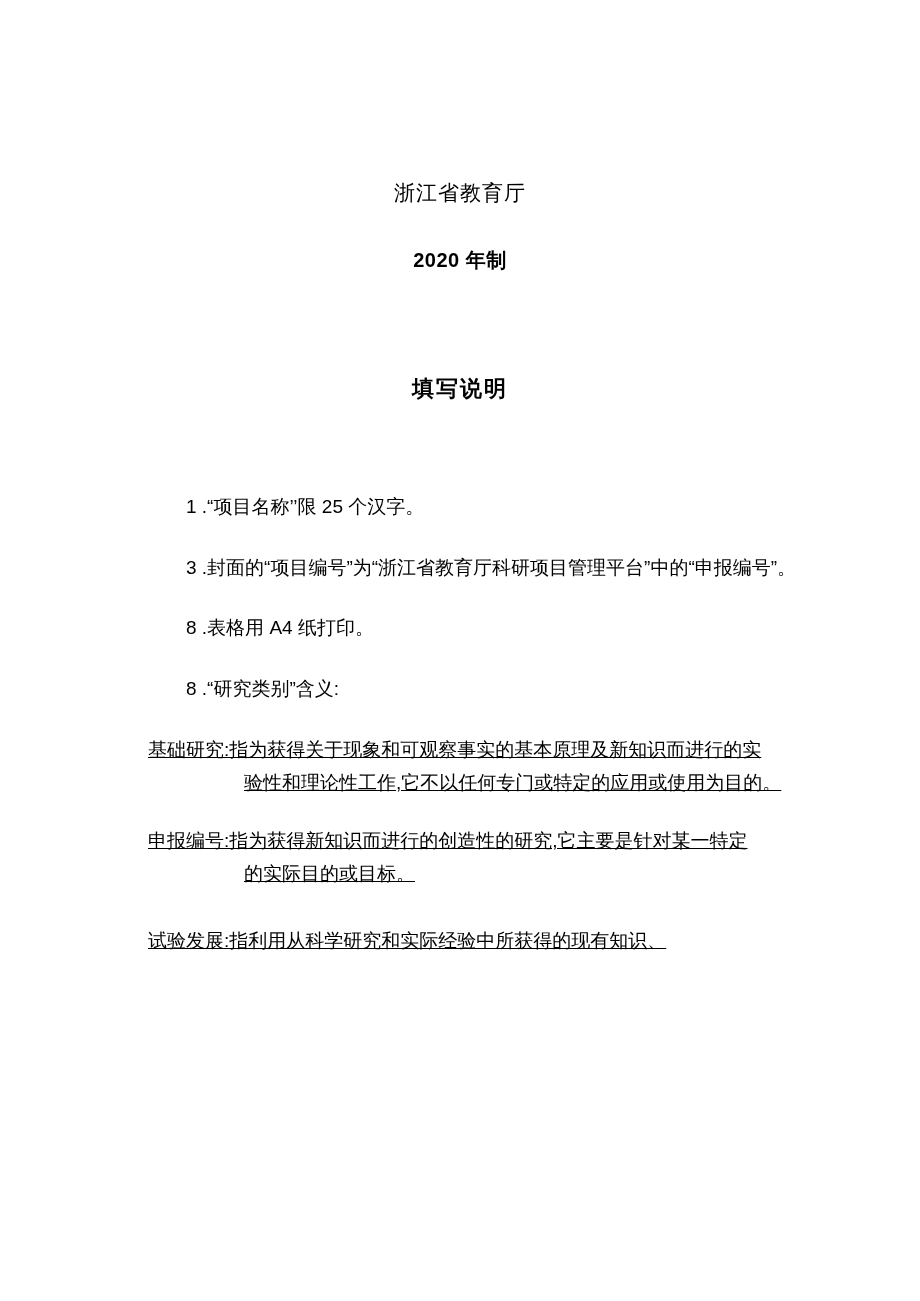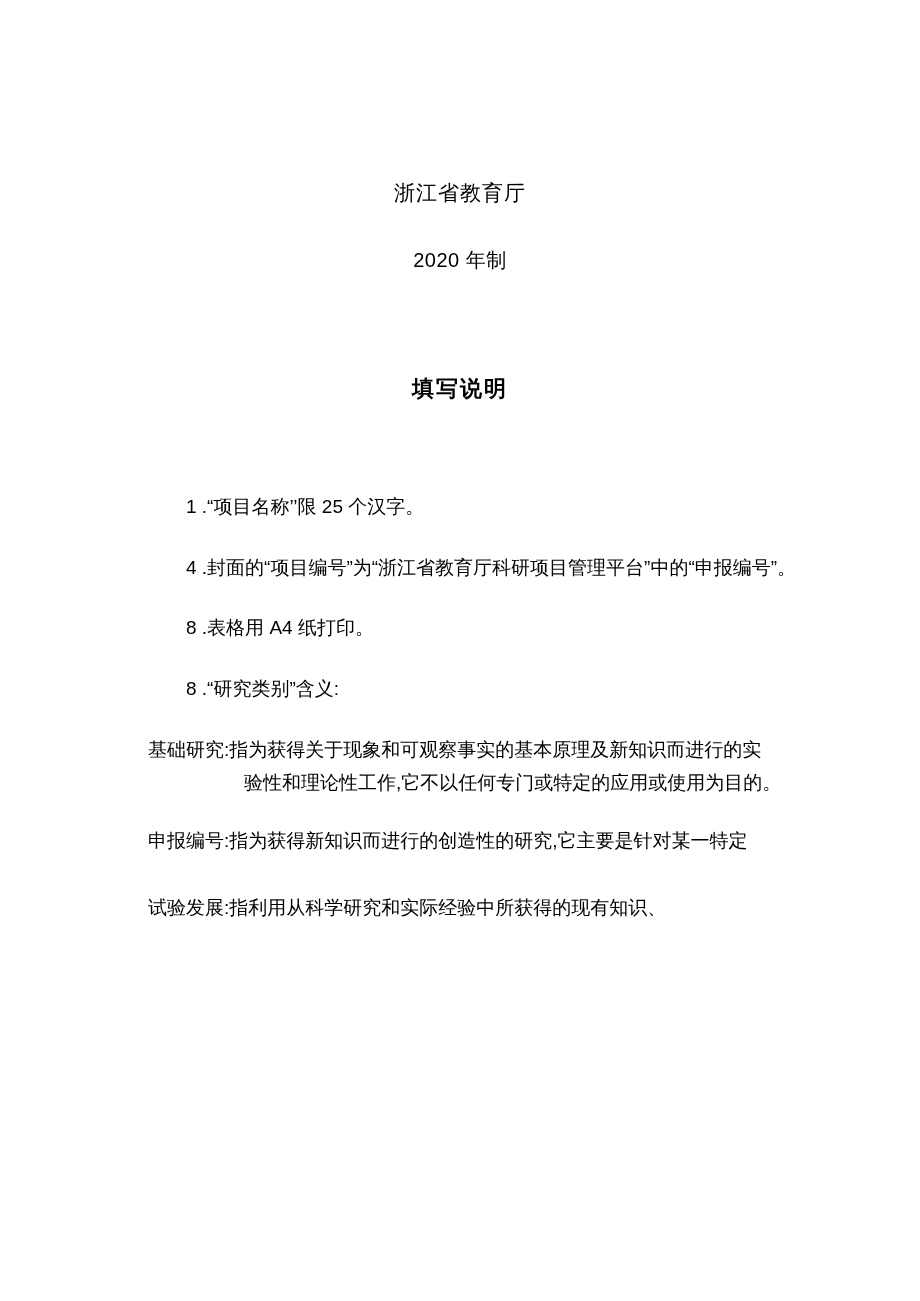--- a/index.html
+++ b/index.html
@@ -26,20 +26,21 @@
   }
   .issuer {
     font-size: 21px;
     letter-spacing: 1px;
     line-height: 1.4;
   }
   .year-line {
     font-size: 20px;
     margin-top: 40px;
     letter-spacing: 0.5px;
+    font-weight: bold;
   }
   .doc-title {
     text-align: center;
     font-size: 22px;
     font-weight: bold;
     margin-top: 100px;
     letter-spacing: 2px;
   }
   .instructions {
     margin-top: 88px;
@@ -50,20 +51,21 @@
     font-size: 19px;
     line-height: 1.6;
     margin-bottom: 30px;
     text-indent: 38px;
     text-align: justify;
   }
   .defs {
     margin-top: 8px;
     padding-left: 148px;
     padding-right: 42px;
+    text-decoration: underline;
   }
   .def-item {
     font-size: 19px;
     line-height: 1.72;
     margin-bottom: 26px;
     text-align: justify;
   }
   .def-item .def-cont {
     display: block;
     padding-left: 96px;
@@ -79,31 +81,32 @@
 
   <div class="header-block">
     <div class="issuer">浙江省教育厅</div>
     <div class="year-line">2020 年制</div>
   </div>
 
   <div class="doc-title">填写说明</div>
 
   <div class="instructions">
     <p class="inst-item">1 .“项目名称’’限 25 个汉字。</p>
-    <p class="inst-item">4 .封面的“项目编号”为“浙江省教育厅科研项目管理平台”中的“申报编号”。</p>
+    <p class="inst-item">3 .封面的“项目编号”为“浙江省教育厅科研项目管理平台”中的“申报编号”。</p>
     <p class="inst-item">8 .表格用 A4 纸打印。</p>
     <p class="inst-item">8 .“研究类别”含义:</p>
   </div>
 
   <div class="defs">
     <p class="def-item">
       <span>基础研究:指为获得关于现象和可观察事实的基本原理及新知识而进行的实</span>
       <span class="def-cont">验性和理论性工作,它不以任何专门或特定的应用或使用为目的。</span>
     </p>
     <p class="def-item">
       <span>申报编号:指为获得新知识而进行的创造性的研究,它主要是针对某一特定</span>
+      <span class="def-cont">的实际目的或目标。</span>
     </p>
     <p class="def-item def-last">
       <span>试验发展:指利用从科学研究和实际经验中所获得的现有知识、</span>
     </p>
   </div>
 
 </div>
 
 </body></html>

